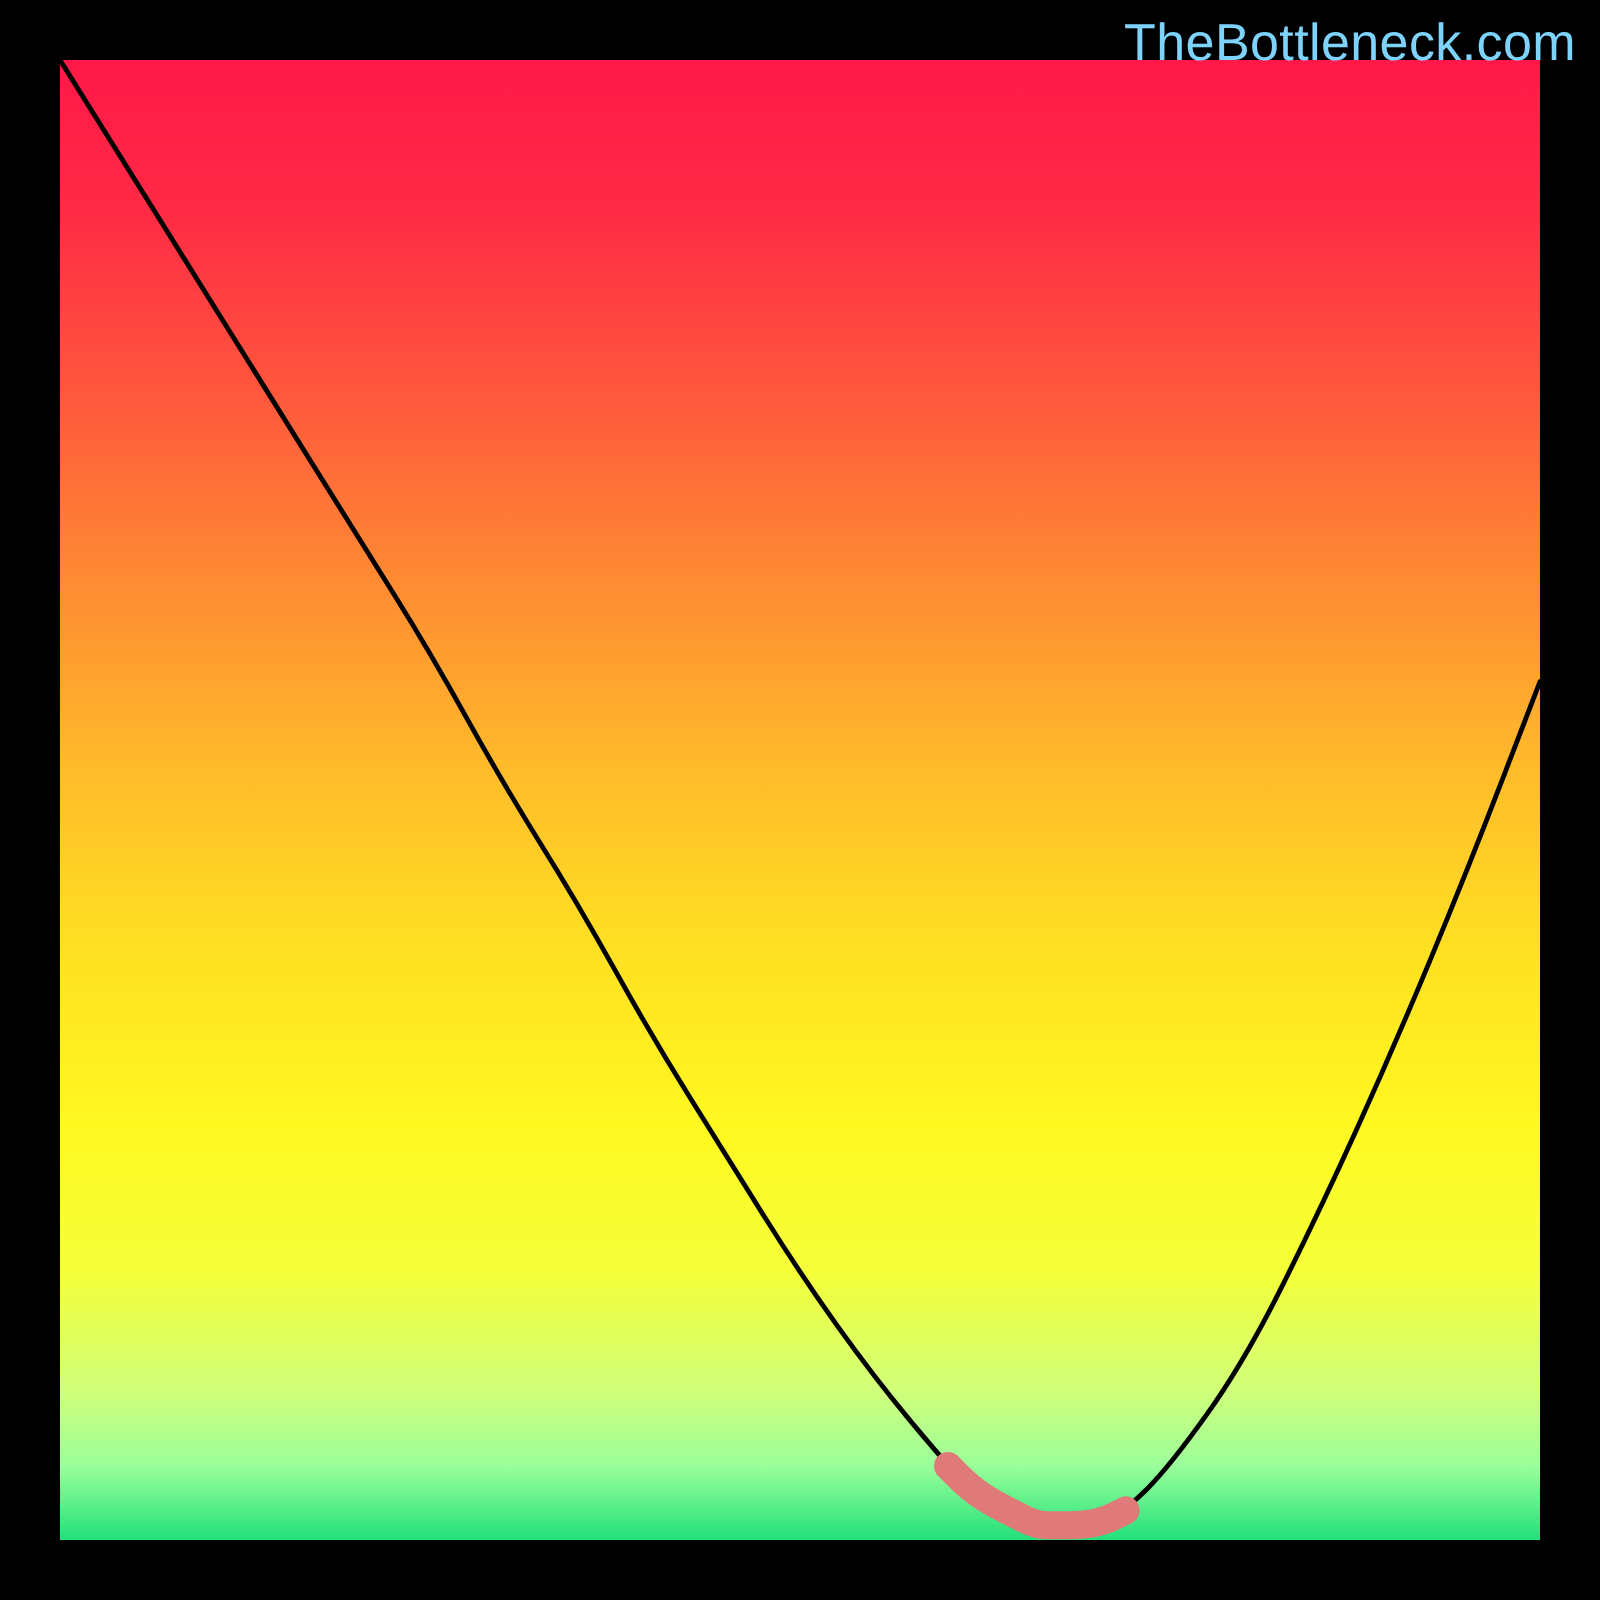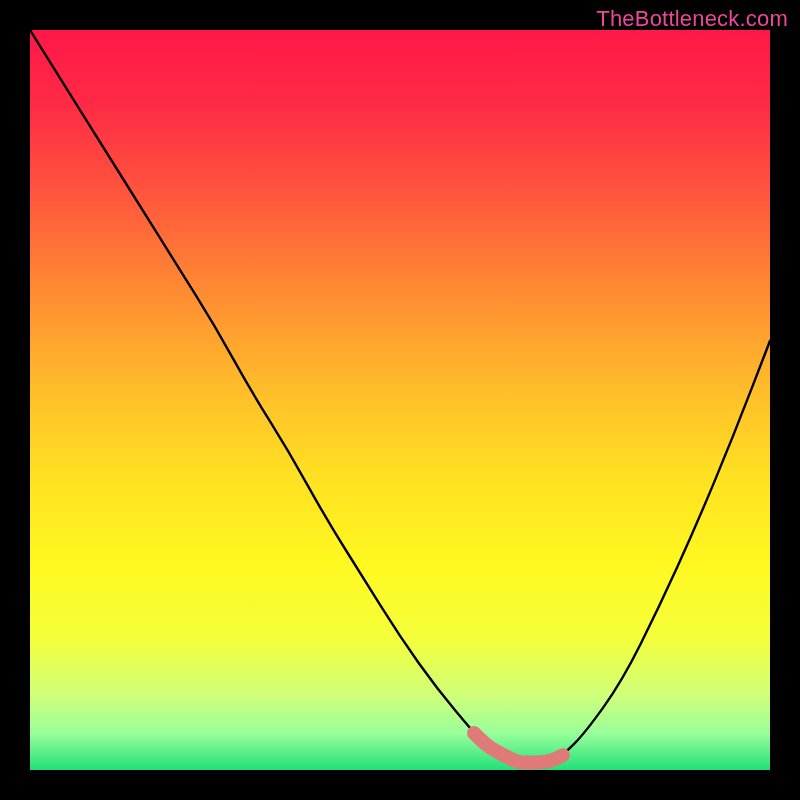--- a/index.html
+++ b/index.html
@@ -16,22 +16,22 @@
     left: 0;
     top: 0;
     width: 800px;
     height: 800px;
     background: #000;
   }
   .watermark {
     position: absolute;
     top: 6px;
     right: 12px;
-    color: #ec4899;
-    font-size: 22px;
+    color: #7dd3fc;
+    font-size: 26px;
     font-weight: 500;
     letter-spacing: 0.2px;
     user-select: none;
   }
   svg {
     position: absolute;
     left: 0;
     top: 0;
   }
 </style>

